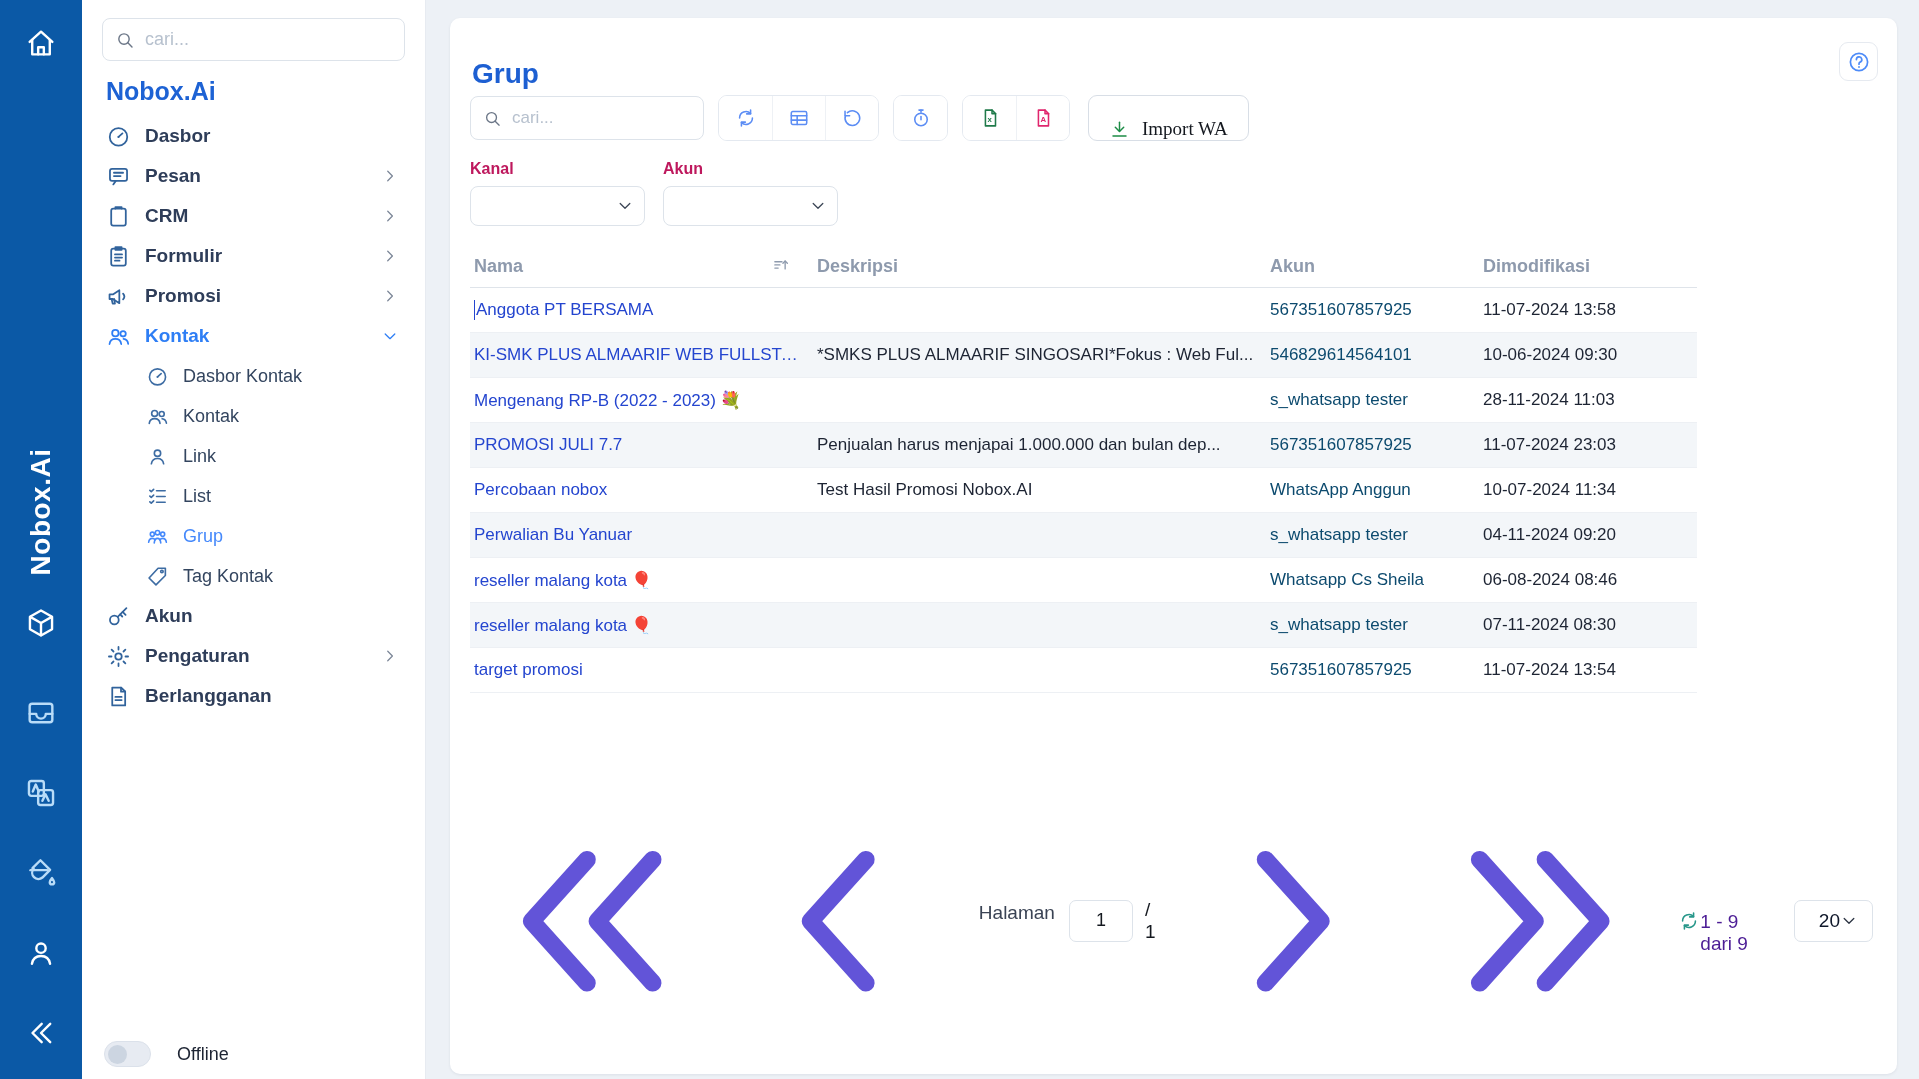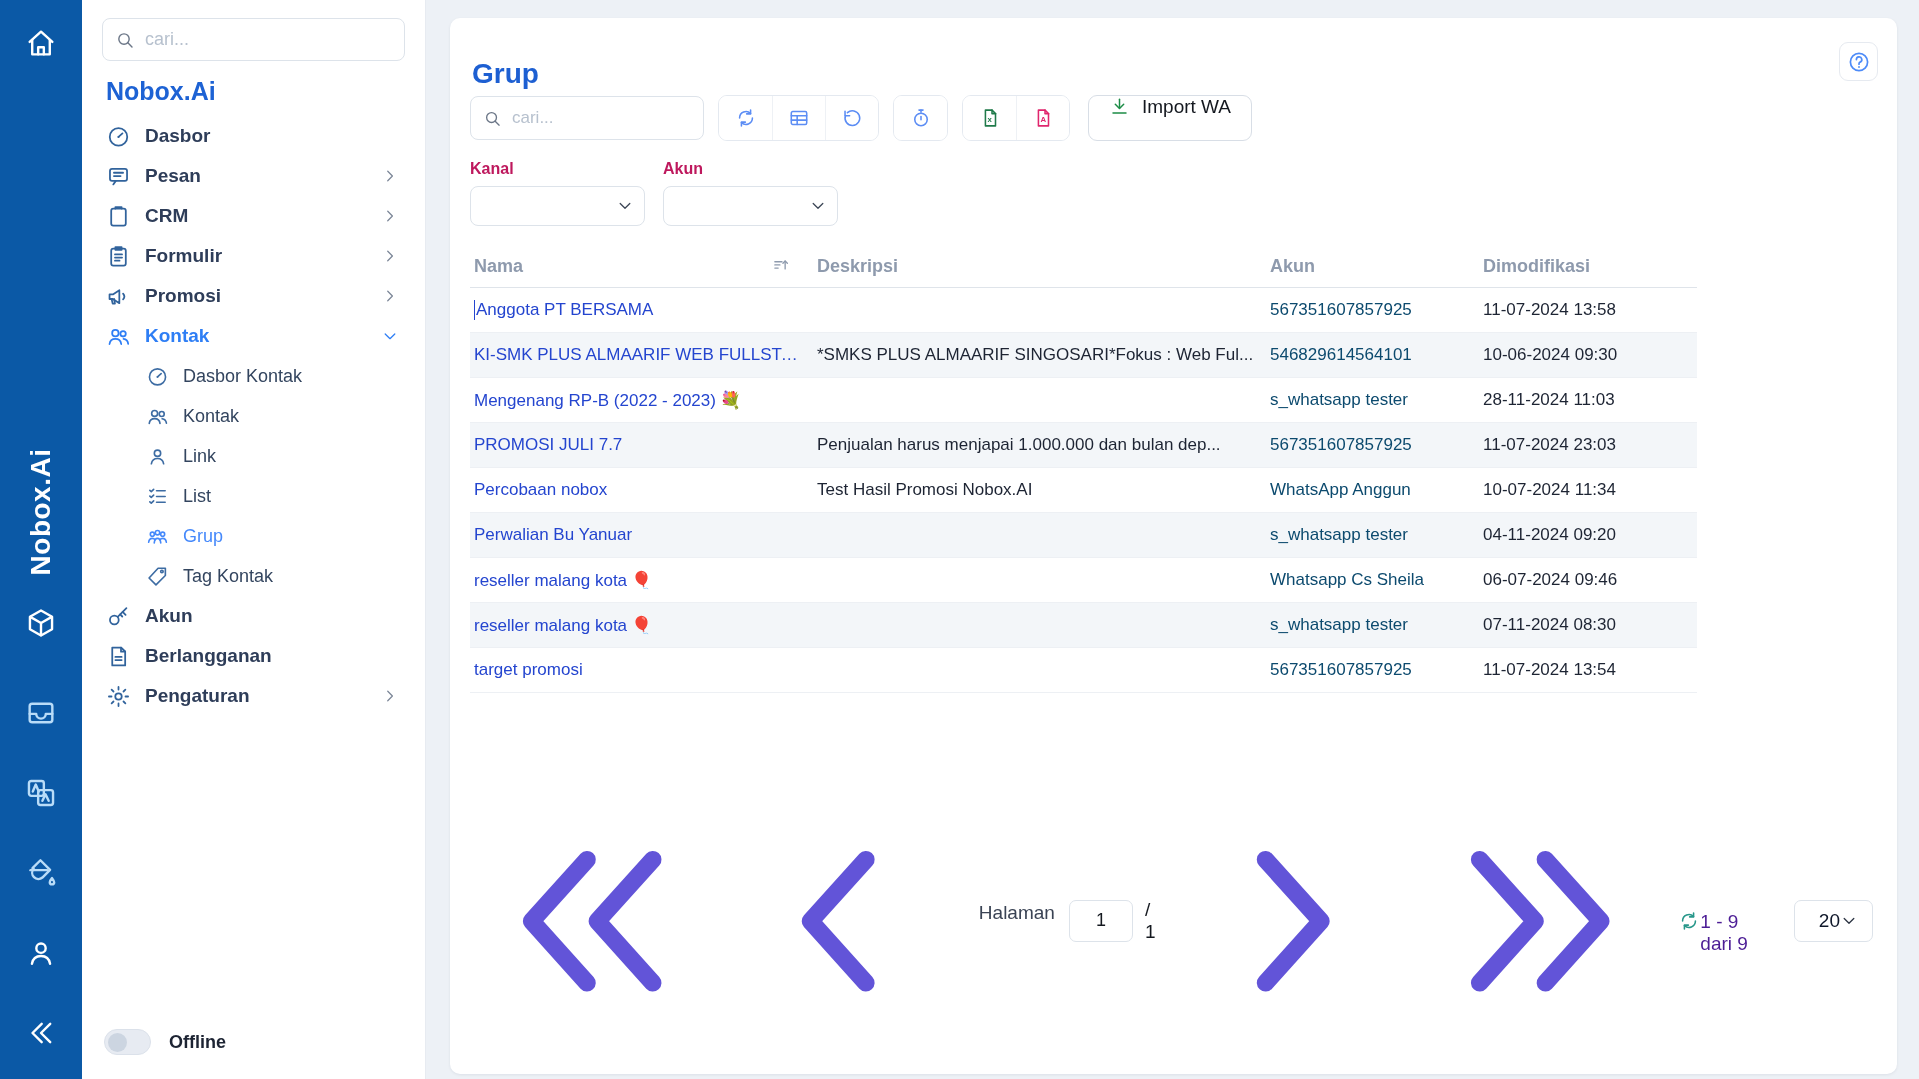--- a/index.html
+++ b/index.html
@@ -26,21 +26,21 @@
   .nav-item .nicon { width:25px; height:25px; color:#31639c; flex:0 0 auto; }
   .nav-item .nicon svg { width:100%; height:100%; }
   .nav-item .chev { margin-left:auto; width:18px; height:18px; color:#7c8798; }
   .nav-item .chev svg { width:100%; height:100%; }
   .nav-item.sub { padding-left:44px; font-size:18px; font-weight:500; color:#33455f; }
   .nav-item.sub .nicon { width:23px; height:23px; color:#3d6ca3; }
   .nav-item.active { color:#2e7ef5; }
   .nav-item.active .nicon, .nav-item.active .chev { color:#2e7ef5; }
   .nav-item.active2 { color:#4589fb; }
   .nav-item.active2 .nicon { color:#4589fb; }
-  .offline { position:absolute; left:22px; bottom:24px; display:flex; align-items:center; gap:18px;font-weight:bold; }
+  .offline { position:absolute; left:22px; bottom:12px; display:flex; align-items:center; gap:26px; }
   .toggle { width:47px; height:26px; border-radius:13px; background:#e7ebf2; border:1px solid #dbe1ea; position:relative; cursor:pointer; }
   .toggle .knob { position:absolute; left:3px; top:2.5px; width:19px; height:19px; border-radius:50%; background:#ccd5e1; }
   .offline-label { font-size:18px; color:#1d2433; }
 
   
   .card { position:absolute; left:450px; top:18px; width:1447px; height:1056px; background:#ffffff; border-radius:10px; box-shadow:0 1px 3px rgba(25,39,60,.08); }
   .page-title { position:absolute; left:22px; top:40px; color:#1d5fd2; font-size:28px; font-weight:700; }
   .help-btn { position:absolute; right:19px; top:24px; width:39px; height:39px; border:1px solid #e6eaf0; border-radius:9px; background:#fff; display:flex; align-items:center; justify-content:center; color:#4d8bf8; cursor:pointer; }
   .help-btn svg { width:24px; height:24px; }
 
@@ -48,21 +48,21 @@
   .tb-search { display:flex; align-items:center; gap:10px; width:234px; height:44px; border:1px solid #dde3ea; border-radius:8px; padding:0 12px; margin-right:14px; }
   .tb-search svg { width:19px; height:19px; color:#6b7687; }
   .tb-search input { border:none; outline:none; width:100%; font-size:17px; font-family:inherit; color:#30405e; }
   .tb-search input::placeholder { color:#b7c1ce; }
   .btn-group { display:flex; border:1px solid #e4e9f0; border-radius:9px; overflow:hidden; margin-right:14px; background:#fff; }
   .icon-btn { width:53px; height:44px; display:flex; align-items:center; justify-content:center; background:#fff; border:none; cursor:pointer; color:#5c8df4; }
   .icon-btn + .icon-btn { border-left:1px solid #eef1f5; }
   .icon-btn svg { width:22px; height:22px; }
   .icon-btn.excel { color:#1f7a4a; }
   .icon-btn.pdf { color:#e0266d; }
-  .import-btn { display:flex; align-items:flex-start; gap:12px; height:46px; padding:0 20px; border:1px solid #d8dee6; border-radius:9px; background:#fff; cursor:pointer; font-size:19px; color:#14181f; font-family:Liberation Sans, sans-serif; margin-left:4px; }
+  .import-btn { display:flex; align-items:flex-end; gap:12px; height:46px; padding:0 20px; border:1px solid #d8dee6; border-radius:9px; background:#fff; cursor:pointer; font-size:19px; color:#14181f; font-family:Liberation Serif, serif; margin-left:4px; }
   .import-btn svg { width:21px; height:21px; color:#1c8c46; }
 
   .filters { position:absolute; left:20px; top:142px; display:flex; gap:18px; }
   .filter label { display:block; font-size:16px; font-weight:700; color:#be185d; margin-bottom:8px; }
   .filter .select { width:175px; height:40px; border:1px solid #dde3ea; border-radius:8px; background:#fff; display:flex; align-items:center; justify-content:flex-end; padding:0 10px; cursor:pointer; color:#3c4656; }
   .filter .select svg { width:18px; height:18px; }
 
   .table { position:absolute; left:20px; top:228px; width:1227px; }
   .t-head { display:grid; grid-template-columns:347px 453px 213px 1fr; align-items:center; height:42px; border-bottom:1px solid #dfe4ea; color:#8e9aad; font-size:18px; font-weight:600; }
   .t-head .c-nama { display:flex; align-items:center; padding-left:4px; }
@@ -317,40 +317,40 @@
               <path d="M11.2 12.4 19.6 4"></path>
               <path d="M16 7.6l2.8 2.8"></path>
               <path d="M13.6 10l2 2"></path>
             </svg>
           </span>
           <span>Akun</span>
         </div>
         <div class="nav-item">
           <span class="nicon">
             <svg viewBox="0 0 24 24" fill="none" stroke="currentColor" stroke-width="1.7" stroke-linecap="round" stroke-linejoin="round" style="width:100%;height:100%;display:block">
+              <circle cx="12" cy="12" r="3.1"></circle>
+              <path d="M12 2.8v2.5M12 18.7v2.5M2.8 12h2.5M18.7 12h2.5M5.4 5.4l1.8 1.8M16.8 16.8l1.8 1.8M18.6 5.4l-1.8 1.8M7.2 16.8l-1.8 1.8"></path>
+            </svg>
+          </span>
+          <span>Pengaturan</span>
+          <span class="chev">
+            <svg viewBox="0 0 24 24" fill="none" stroke="currentColor" stroke-width="1.7" stroke-linecap="round" stroke-linejoin="round" style="width:100%;height:100%;display:block">
+              <path d="M9 5.6l6.2 6.4L9 18.4"></path>
+            </svg>
+          </span>
+        </div>
+        <div class="nav-item">
+          <span class="nicon">
+            <svg viewBox="0 0 24 24" fill="none" stroke="currentColor" stroke-width="1.7" stroke-linecap="round" stroke-linejoin="round" style="width:100%;height:100%;display:block">
               <path d="M6 3.4h8.6l3.8 3.8v13.4H6z"></path>
               <path d="M14.4 3.4v4h4"></path>
               <path d="M9 12.4h6M9 15.4h6"></path>
             </svg>
           </span>
           <span>Berlangganan</span>
-        </div>
-        <div class="nav-item">
-          <span class="nicon">
-            <svg viewBox="0 0 24 24" fill="none" stroke="currentColor" stroke-width="1.7" stroke-linecap="round" stroke-linejoin="round" style="width:100%;height:100%;display:block">
-              <circle cx="12" cy="12" r="3.1"></circle>
-              <path d="M12 2.8v2.5M12 18.7v2.5M2.8 12h2.5M18.7 12h2.5M5.4 5.4l1.8 1.8M16.8 16.8l1.8 1.8M18.6 5.4l-1.8 1.8M7.2 16.8l-1.8 1.8"></path>
-            </svg>
-          </span>
-          <span>Pengaturan</span>
-          <span class="chev">
-            <svg viewBox="0 0 24 24" fill="none" stroke="currentColor" stroke-width="1.7" stroke-linecap="round" stroke-linejoin="round" style="width:100%;height:100%;display:block">
-              <path d="M9 5.6l6.2 6.4L9 18.4"></path>
-            </svg>
-          </span>
         </div>
       </nav>
     <div class="offline">
       <div class="toggle">
           <div class="knob"></div>
         </div>
       <div class="offline-label">Offline</div>
     </div>
   </div>
 
@@ -521,21 +521,21 @@
           <div class="t-row">
             <div class="cell nama"><span>Perwalian Bu Yanuar</span></div>
             <div class="cell desk"></div>
             <div class="cell akun">s_whatsapp tester</div>
             <div class="cell dimo">04-11-2024 09:20</div>
           </div>
           <div class="t-row">
             <div class="cell nama"><span>reseller malang kota 🎈</span></div>
             <div class="cell desk"></div>
             <div class="cell akun">Whatsapp Cs Sheila</div>
-            <div class="cell dimo">06-07-2024 09:46</div>
+            <div class="cell dimo">06-08-2024 08:46</div>
           </div>
           <div class="t-row">
             <div class="cell nama"><span>reseller malang kota 🎈</span></div>
             <div class="cell desk"></div>
             <div class="cell akun">s_whatsapp tester</div>
             <div class="cell dimo">07-11-2024 08:30</div>
           </div>
           <div class="t-row">
             <div class="cell nama"><span>target promosi</span></div>
             <div class="cell desk"></div>

